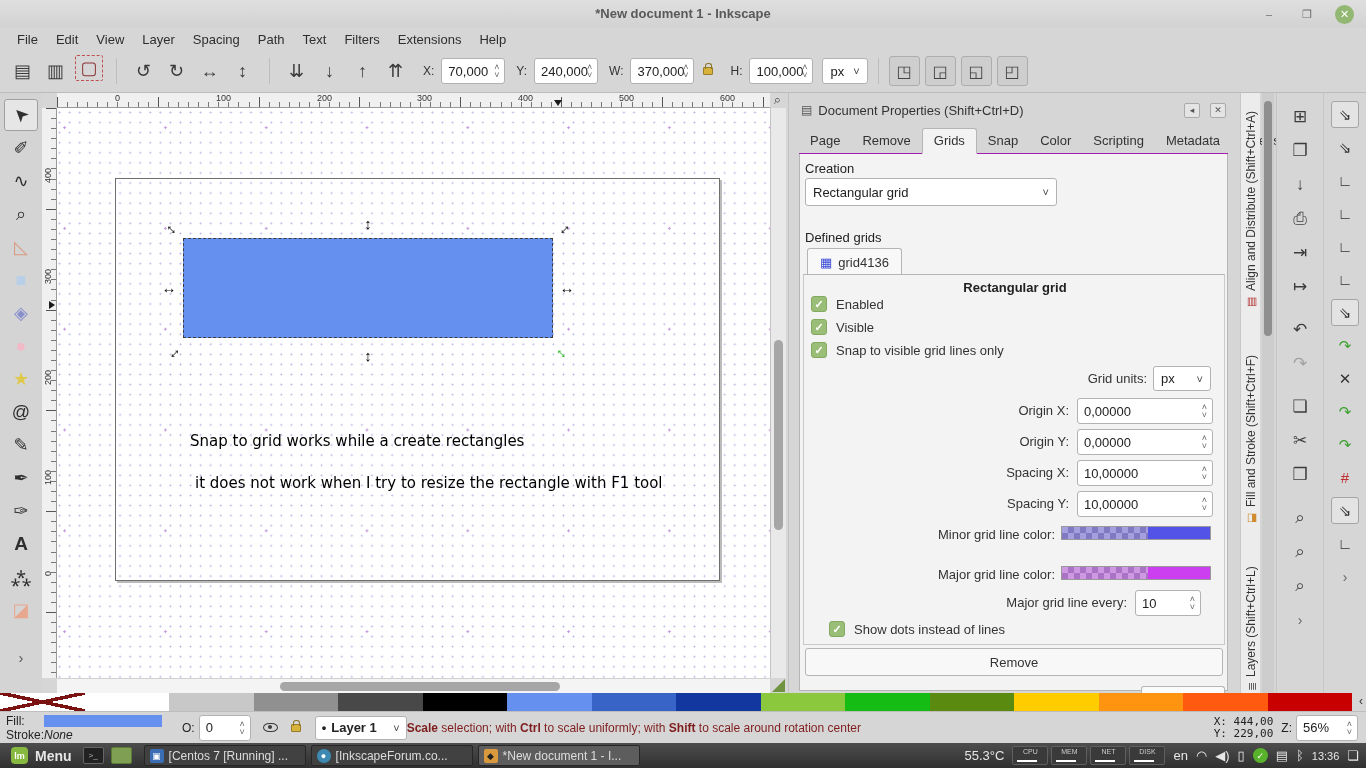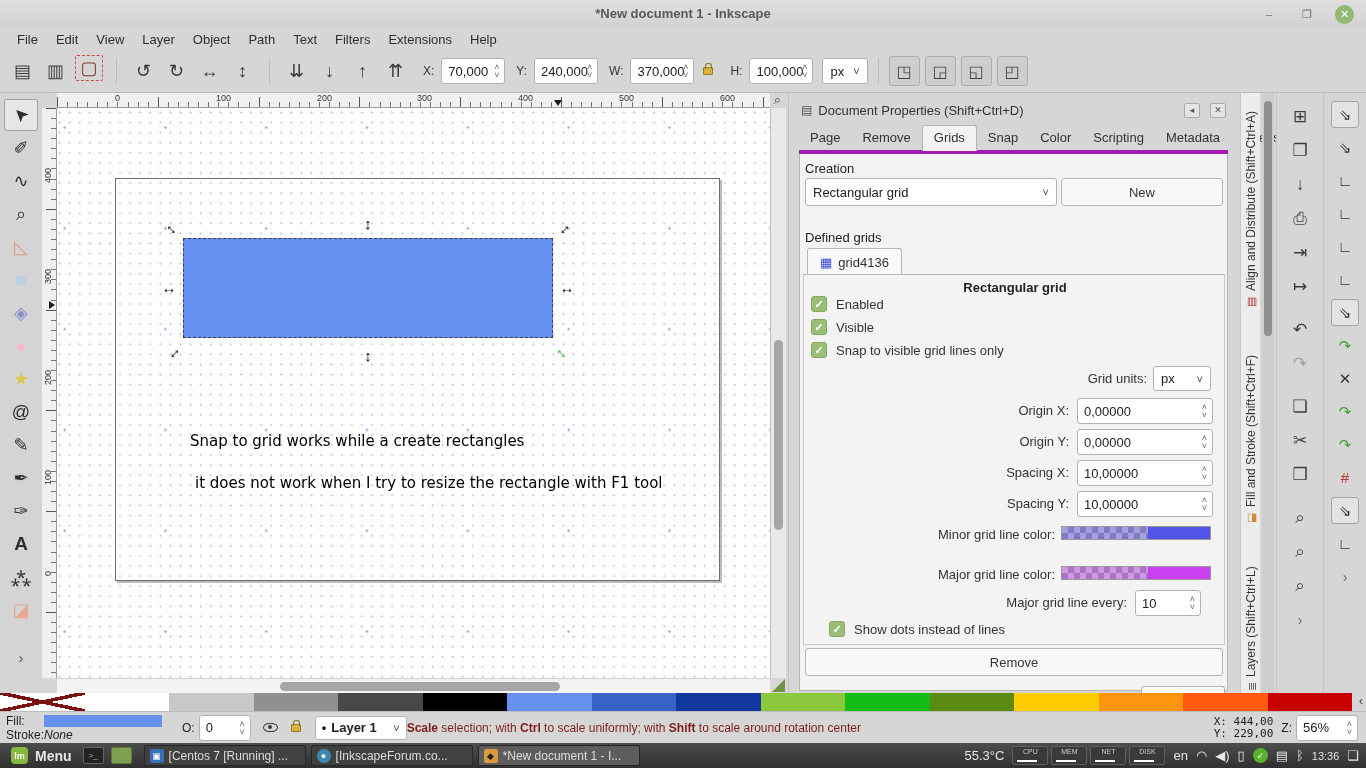--- a/index.html
+++ b/index.html
@@ -68,21 +68,21 @@
   .hscroll{position:absolute;left:57px;top:678px;width:713px;height:15px;background:#f4f4f4;border-top:1px solid #d0d0d0}
   .hthumb{position:absolute;top:3px;height:9px;left:223px;width:280px;background:#a6a6a6;border-radius:5px}
   .cm-corner{position:absolute;left:772px;top:679px;width:0;height:0;border-bottom:13px solid #6f9340;border-left:13px solid transparent}
 
   
   .dock{position:absolute;left:788px;top:93px;width:450px;height:600px;background:#d6d6d6;border-left:1px solid #c2c2c2}
   .dock-h{position:absolute;left:12px;top:8px;right:12px;height:18px;font-size:13px;color:#333;display:flex;align-items:center;gap:6px}
   .dock-hicon{font-size:12px;color:#555}
   .dock-hbtn{width:16px;height:15px;border:1px solid #aaa;background:#e4e4e4;border-radius:2px;font-size:9px;color:#555;display:flex;align-items:center;justify-content:center}
   .dock-hbtns{margin-left:auto;display:flex;gap:10px}
-  .dtabs{position:absolute;left:10px;top:36px;right:10px;height:25px;display:flex;border-bottom:4px solid #a21caf;align-items:flex-end}
+  .dtabs{position:absolute;left:10px;top:36px;right:10px;height:25px;display:flex;border-bottom:1px solid #a21caf;align-items:flex-end}
   .dtab{padding:4px 11px 5px;font-size:13px;color:#333}
   .dtab.active{background:#f3f3f3;border:1px solid #b5b5b5;border-bottom:1px solid #f3f3f3;border-radius:3px 3px 0 0;margin-bottom:-1px}
   .dbody{position:absolute;left:10px;top:61px;right:10px;bottom:2px;background:#f3f3f3;border:1px solid #b5b5b5;border-top:none}
   .dheadline{position:absolute;font-weight:normal;font-size:13px;color:#222}
   .gdropdown{position:absolute;left:16px;top:85px;width:252px;height:28px}
   .gnew{position:absolute;left:272px;top:85px;width:162px;height:28px;background:#f8f8f8;border:1px solid #b5b5b5;border-radius:3px;display:flex;align-items:center;justify-content:center;font-size:13px;color:#333}
   .gridtab{position:absolute;left:18px;top:155px;height:27px;padding:0 12px;background:#f8f8f8;border:1px solid #b5b5b5;border-bottom:none;border-radius:3px 3px 0 0;display:flex;align-items:center;gap:6px;font-size:13px;color:#333}
   .gridtab .gicon{color:#3b4bd8;font-size:13px}
   .gframe{position:absolute;left:14px;top:181px;width:422px;height:371px;border:1px solid #c9c9c9;border-top:1px solid #b5b5b5}
   .gridheading{position:absolute;left:16px;top:187px;width:420px;text-align:center;font-weight:bold;font-size:13px;color:#222}
@@ -171,21 +171,21 @@
       <div class="wb close">✕</div>
     </div>
   </div>
 
   <div class="menubar">
 
   <div class="menu-item">File</div>
       <div class="menu-item">Edit</div>
       <div class="menu-item">View</div>
       <div class="menu-item">Layer</div>
-      <div class="menu-item">Object</div>
+      <div class="menu-item">Spacing</div>
       <div class="menu-item">Path</div>
       <div class="menu-item">Text</div>
       <div class="menu-item">Filters</div>
       <div class="menu-item">Extensions</div>
       <div class="menu-item">Help</div>
     </div>
 
   <div class="toolbar">
     <span style="display:flex">
 
@@ -355,21 +355,20 @@
       </div>
     <div class="dbody"></div>
 
     <div class="dheadline" style="left:16px;top:68px">Creation</div>
     <div class="gdropdown">
       <div class="dd" style="height:28px">
           <span>Rectangular grid</span>
           <span class="chev" style="margin-left:auto">˅</span>
         </div>
     </div>
-    <div class="gnew">New</div>
 
     <div class="dheadline" style="left:16px;top:137px">Defined grids</div>
     <div class="gridtab">
       <span class="gicon">▦</span>
       <span>grid4136</span>
     </div>
     <div class="gframe"></div>
     <div class="gridheading">Rectangular grid</div>
 
     <div class="cbrow" style="left:22px;top:203px">

